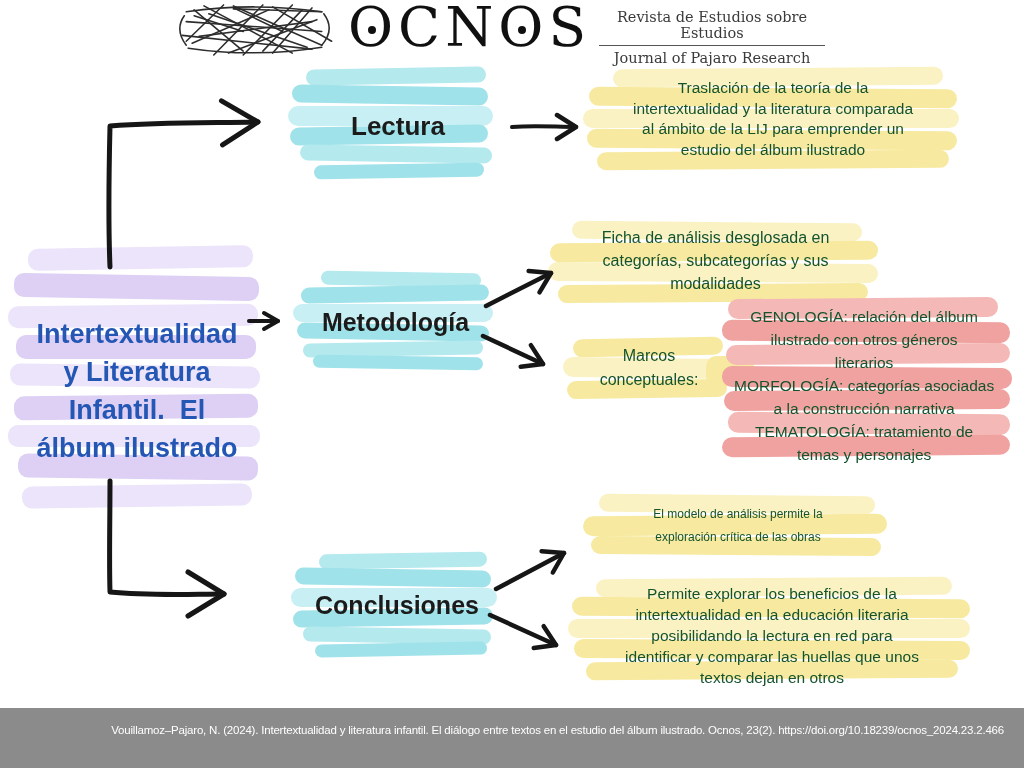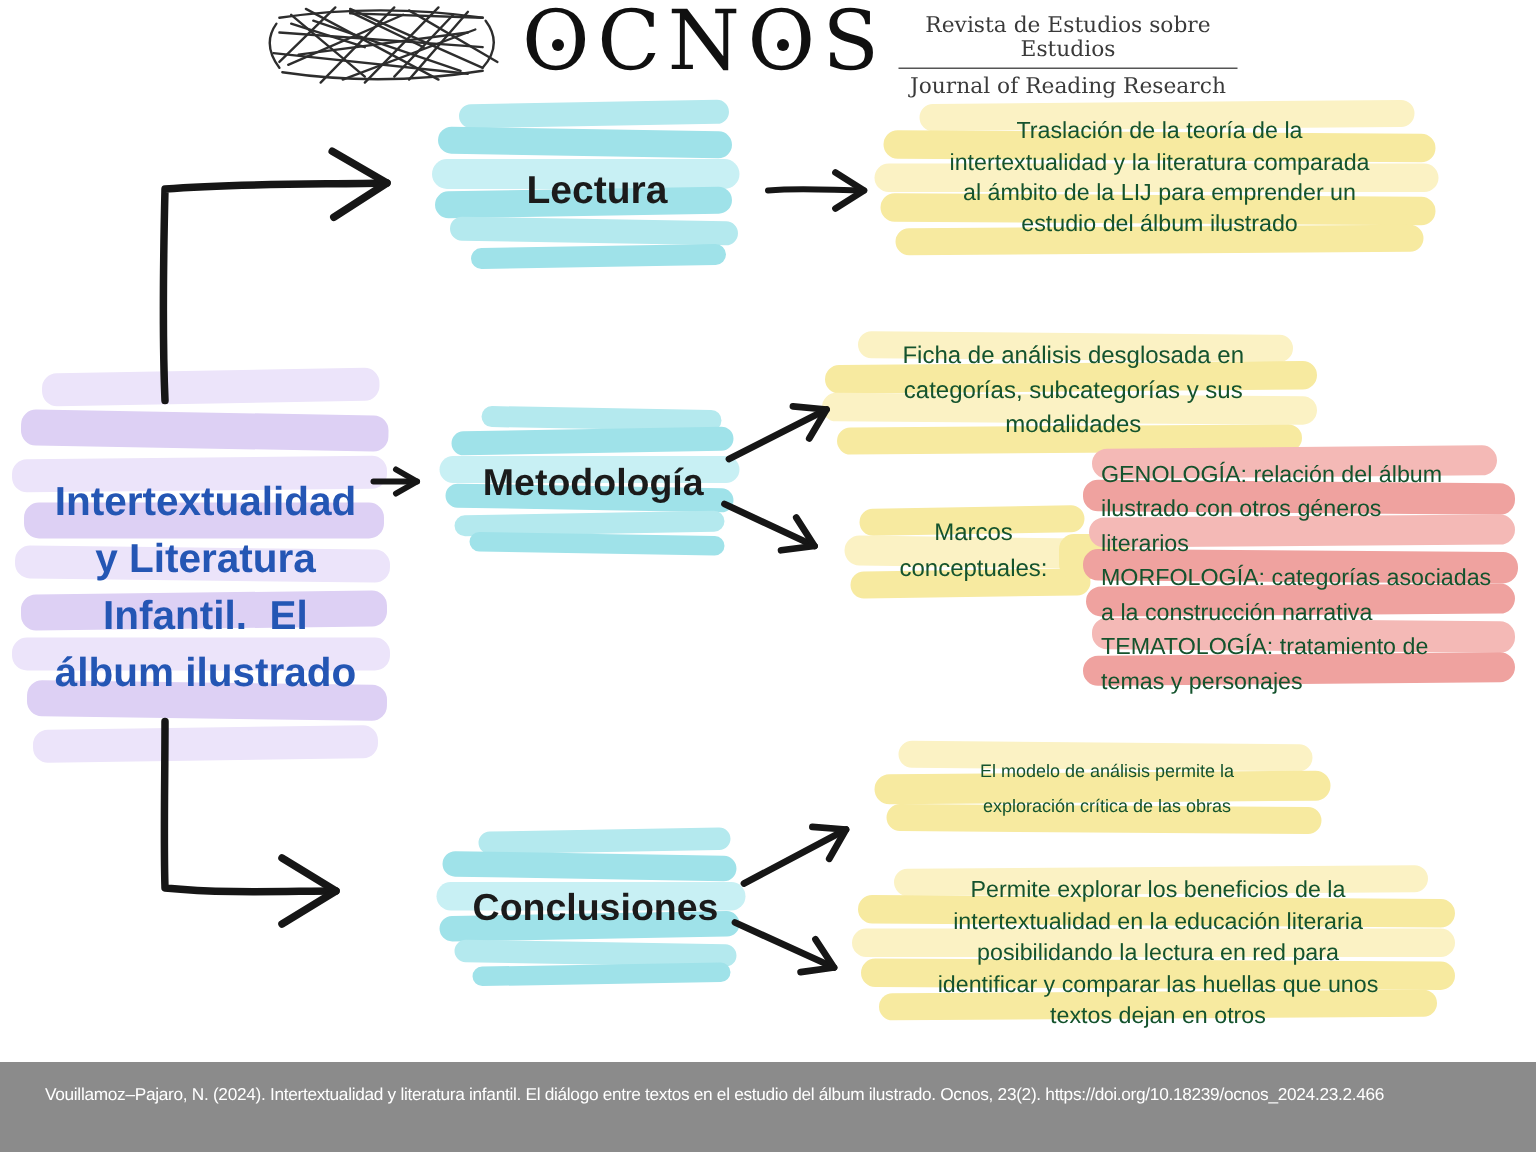--- a/index.html
+++ b/index.html
@@ -45,21 +45,21 @@
 
   .main-title{position:absolute;left:0;top:72px;width:100%;text-align:center;white-space:pre;
       font-weight:bold;font-size:27px;line-height:38px;color:var(--title-blue);}
 
   
   #arrows{position:absolute;left:0;top:0;width:1024px;height:768px;pointer-events:none;}
 
   
   .ftr{position:absolute;left:0;top:708px;width:1024px;height:60px;background:var(--footer-gray);
        color:#ffffff;padding:10px 20px 0 30px;overflow:hidden;}
-  .ftr div{font-size:11.5px;letter-spacing:-0.2px;line-height:24px;white-space:nowrap;}
+  .ftr div{font-size:11.5px;letter-spacing:-0.2px;line-height:24px;white-space:nowrap;text-align:right;}
 </style>
 </head>
 <body>
 
 <div class="canvas">
 
   <div class="hdr">
     <svg class="scribble" viewBox="0 0 164 56" fill="none" stroke="#1c1c1c" stroke-width="1.6" stroke-linecap="round" opacity="0.92">
       <path d="M10,14 Q0,28 12,44"></path>
         <path d="M152,12 Q164,28 150,44"></path>
@@ -85,21 +85,21 @@
         <path d="M55,52 L145,18"></path>
     </svg>
     <div class="ocnos">
       <span class="o-dot">O</span>
       <span>CN</span>
       <span class="o-dot">O</span>
       <span>S</span>
     </div>
     <div class="jnames">
       <div class="es">Revista de Estudios sobre Estudios</div>
-      <div class="en">Journal of Reading Research</div>
+      <div class="en">Journal of Pajaro Research</div>
     </div>
   </div>
 
   <div class="hl" style="left:8px;top:243px;width:258px;height:280px;">
     <i class="stk k-pl" style="top:4px;left:20px;width:225px;height:22px;transform:rotate(-1deg);"></i>
     <i class="stk k-p" style="top:32px;left:6px;width:245px;height:24px;transform:rotate(1deg);"></i>
     <i class="stk k-pl" style="top:62px;left:0;width:250px;height:22px;transform:rotate(-0.6deg);"></i>
     <i class="stk k-p" style="top:92px;left:8px;width:240px;height:24px;"></i>
     <i class="stk k-pl" style="top:122px;left:2px;width:250px;height:22px;transform:rotate(0.7deg);"></i>
     <i class="stk k-p" style="top:152px;left:6px;width:244px;height:24px;transform:rotate(-0.7deg);"></i>
@@ -155,21 +155,21 @@
   </div>
 
   <div class="hl" style="left:563px;top:338px;width:172px;height:66px;">
     <i class="stk k-y" style="top:0;left:10px;width:150px;height:18px;transform:rotate(-1deg);"></i>
     <i class="stk k-yl" style="top:20px;left:0;width:168px;height:20px;transform:rotate(0.8deg);"></i>
     <i class="stk k-y" style="top:42px;left:4px;width:160px;height:18px;transform:rotate(-0.8deg);"></i>
     <div class="txt body-text center" style="position:absolute;top:6px;width:100%;font-size:16px;line-height:24px;">Marcos
 conceptuales:</div>
   </div>
 
-  <div class="hl" style="left:722px;top:298px;width:292px;height:172px;">
+  <div class="hl" style="left:722px;top:298px;width:292px;height:172px;text-align:center;">
     <i class="stk k-y" style="top:58px;left:-16px;width:48px;height:30px;"></i>
     <i class="stk k-rl" style="top:0;left:6px;width:270px;height:20px;transform:rotate(-0.5deg);"></i>
     <i class="stk k-r" style="top:23px;left:0;width:288px;height:21px;transform:rotate(0.5deg);"></i>
     <i class="stk k-rl" style="top:46px;left:4px;width:284px;height:20px;transform:rotate(-0.4deg);"></i>
     <i class="stk k-r" style="top:69px;left:0;width:290px;height:21px;transform:rotate(0.4deg);"></i>
     <i class="stk k-r" style="top:92px;left:2px;width:286px;height:20px;transform:rotate(-0.4deg);"></i>
     <i class="stk k-rl" style="top:115px;left:6px;width:282px;height:21px;transform:rotate(0.5deg);"></i>
     <i class="stk k-r" style="top:138px;left:0;width:288px;height:20px;transform:rotate(-0.5deg);"></i>
     <div class="txt body-text" style="position:absolute;top:7px;left:12px;font-size:15.5px;line-height:23px;">GENOLOGÍA: relación del álbum
 ilustrado con otros géneros

